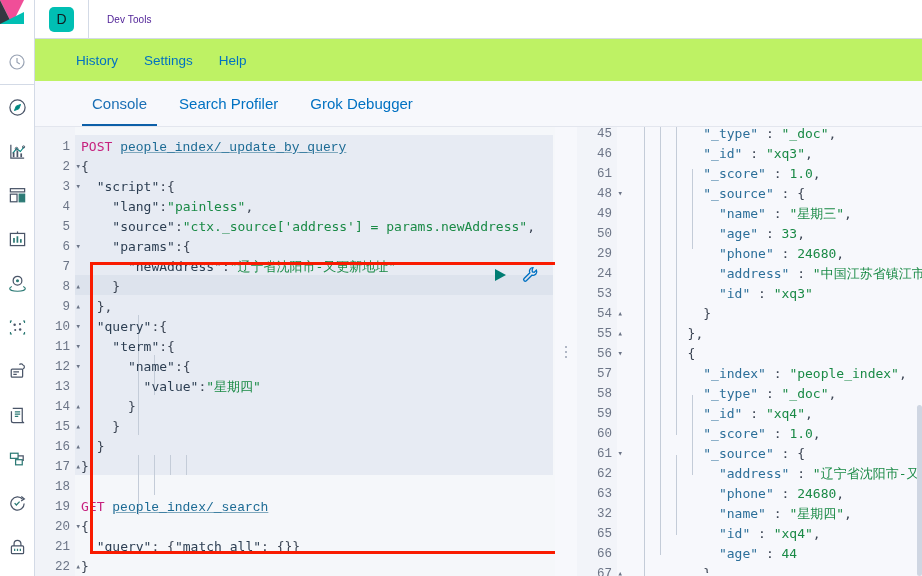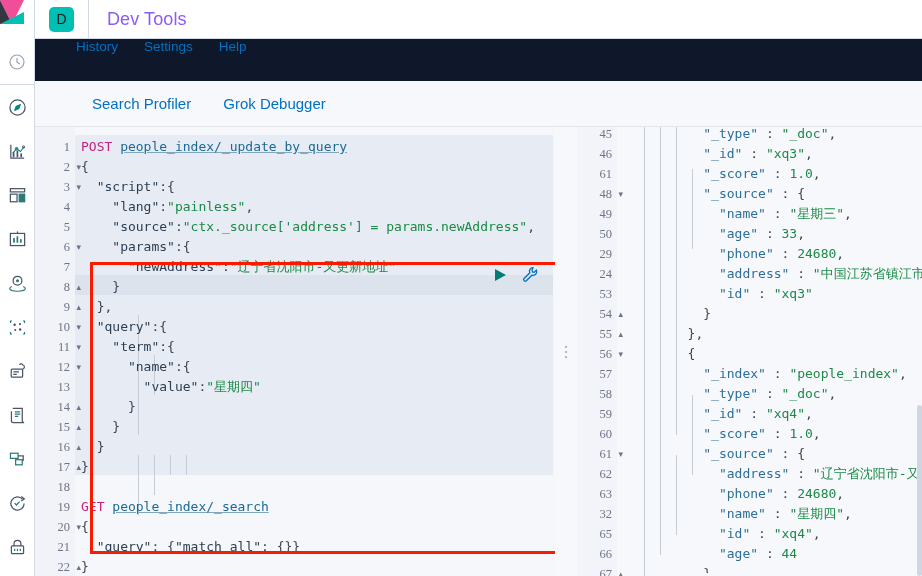--- a/index.html
+++ b/index.html
@@ -45,28 +45,28 @@
     border-right: 1px solid #d3dae6; cursor: pointer;
   }
   #space-badge {
     width: 25px; height: 25px; border-radius: 5px;
     background: #00bfb3; color: #0f1c20;
     font-size: 14px; font-weight: 400;
     display: flex; align-items: center; justify-content: center;
     font-family: "Liberation Sans", sans-serif;
   }
   #app-title {
-    padding-left: 18px; font-size: 18px; color: #8b5cf6; letter-spacing: .1px;
+    padding-left: 18px; font-size: 10px; color: #4c1d95; letter-spacing: .1px;
   }
 
   
   #subnav {
     position: absolute; left: 35px; top: 39px; right: 0; height: 42px;
-    background: #0f172a;
-    display: flex; align-items: flex-start; padding-left: 41px; gap: 26px;
+    background: #bef264;
+    display: flex; align-items: center; padding-left: 41px; gap: 26px;
   }
   .subnav-link {
     font-size: 13.5px; color: #0071c2; cursor: pointer; white-space: nowrap;
   }
 
   
   #tabbar {
     position: absolute; left: 35px; top: 81px; right: 0; height: 46px;
     background: #f7f8fc;
     border-bottom: 1px solid #e3e6ee;
@@ -115,36 +115,36 @@
     font-family: "DejaVu Sans Mono", "Liberation Mono", monospace;
     font-size: 13px; line-height: 20px;
     white-space: pre;
   }
   .gutter-col {
     position: absolute; top: 0; left: 0; width: 38px; height: 100%;
     text-align: right;
   }
   .ln {
     height: 20px; line-height: 20px; color: #6c7587;
-    font-family: Liberation Serif, serif;
+    font-family: Liberation Mono, monospace;
     font-size: 12.5px; padding-right: 3px; position: relative;
   }
   .ln .fold {
     position: absolute; right: -8px; top: 0; width: 8px;
     color: #6c7587; font-size: 9px; line-height: 20px;
   }
   .lines-col {
     position: absolute; top: 0; height: 100%;
   }
   .cl { height: 20px; line-height: 20px; }
 
   
   .k-method-post { color: #c6217e; }
   .k-method-get  { color: #c6217e; }
-  .k-url   { color: #1b6a94; text-decoration: underline; text-decoration-color:#7fa8bd;}
+  .k-url   { color: #1b6a94; text-decoration: underline; text-decoration-color:#7fa8bd;font-family:Liberation Mono, monospace;}
   .k-key   { color: #2c3e52; }
   .k-str   { color: #1a8a46; }
   .k-punct { color: #3b4453; }
   .k-respkey { color: #2c6f9a; }
   .k-respstr { color: #1a8a46; }
   .k-respnum { color: #1a8a46; }
 
   .indent-guide {
     position: absolute; top: 0; bottom: 0; width: 1px; background: #c4ccd8;
   }
@@ -349,20 +349,21 @@
     <div id="app-title">Dev Tools</div>
   </div>
 
   <div id="subnav">
     <span class="subnav-link">History</span>
     <span class="subnav-link">Settings</span>
     <span class="subnav-link">Help</span>
   </div>
 
   <div id="tabbar">
+    <div class="tab active">Console</div>
     <div class="tab">Search Profiler</div>
     <div class="tab">Grok Debugger</div>
   </div>
 
   <div id="workspace">
 
     <div id="left-pane">
       <div id="left-body">
         <div id="left-gutter-bg"></div>
         <div id="req-block-bg"></div>

